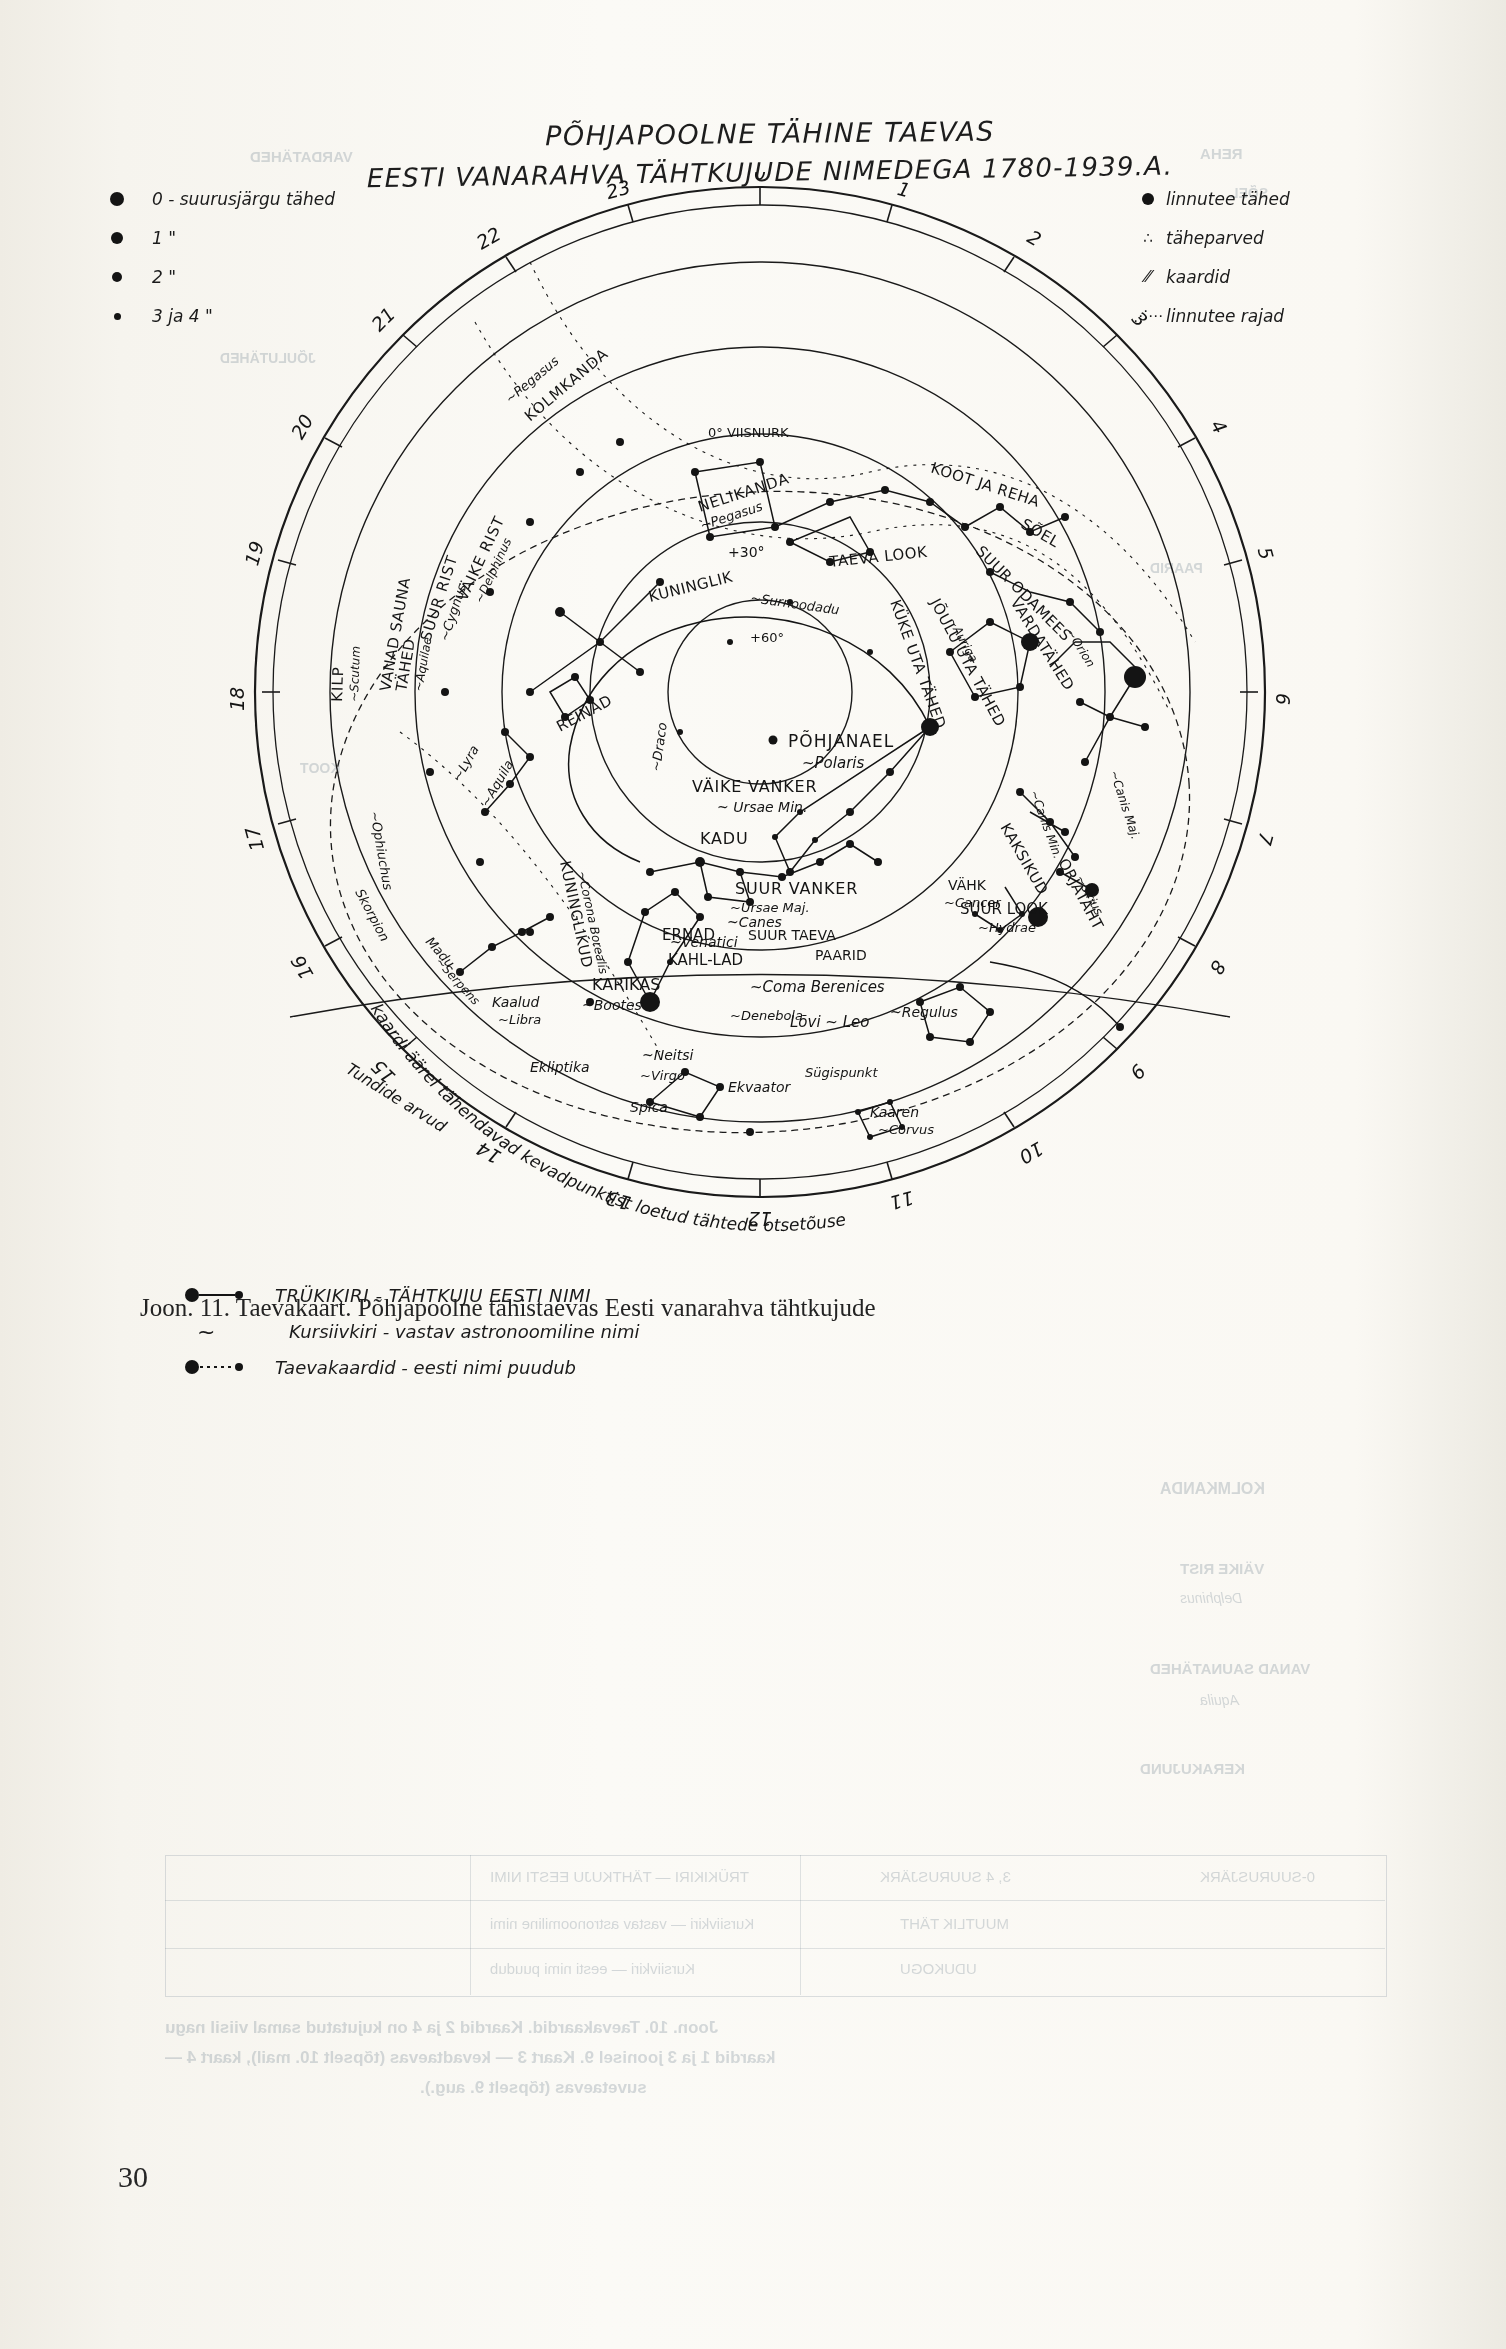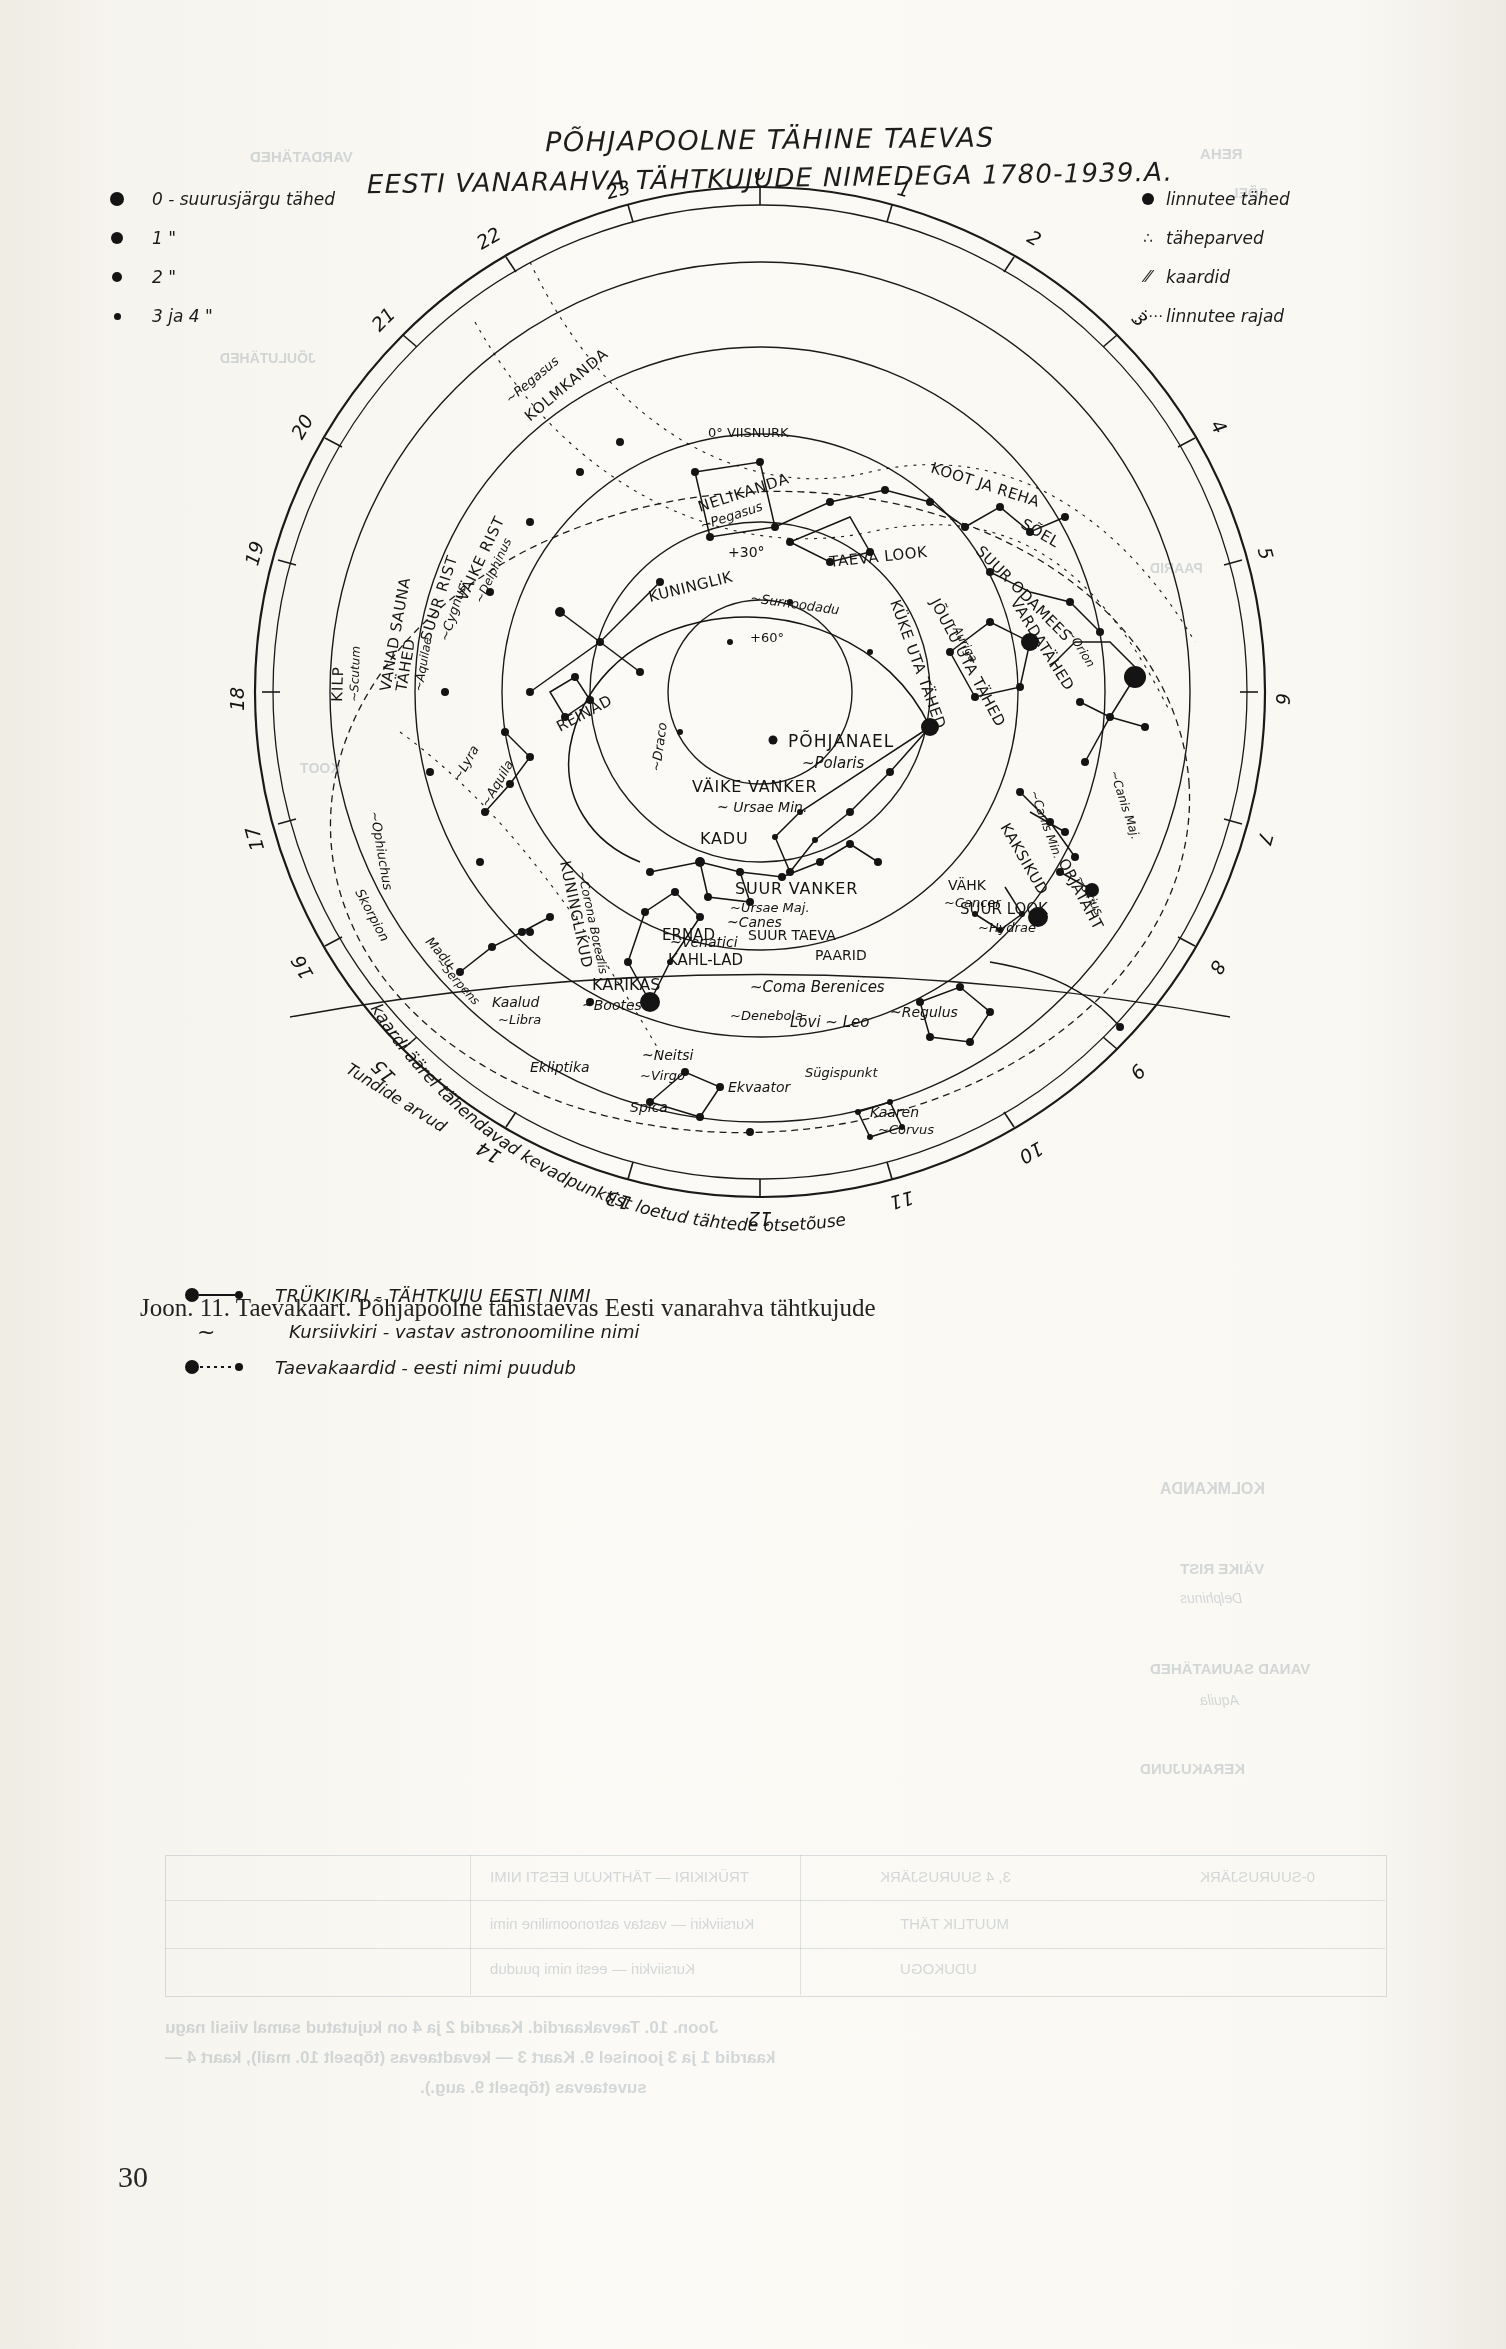--- a/index.html
+++ b/index.html
@@ -26,21 +26,21 @@
     position: absolute;
     left: 100px;
     top: 110px;
     width: 1330px;
     height: 1600px;
   }
 
   .fig-title {
     position: absolute;
     left: 240px;
-    top: 14px;
+    top: 8px;
     width: 860px;
     text-align: center;
     font-family: "DejaVu Sans", sans-serif;
     font-style: italic;
     color: #1d1d1d;
   }
   .fig-title .l1 {
     font-size: 27px;
     letter-spacing: 1.5px;
     display: block;

